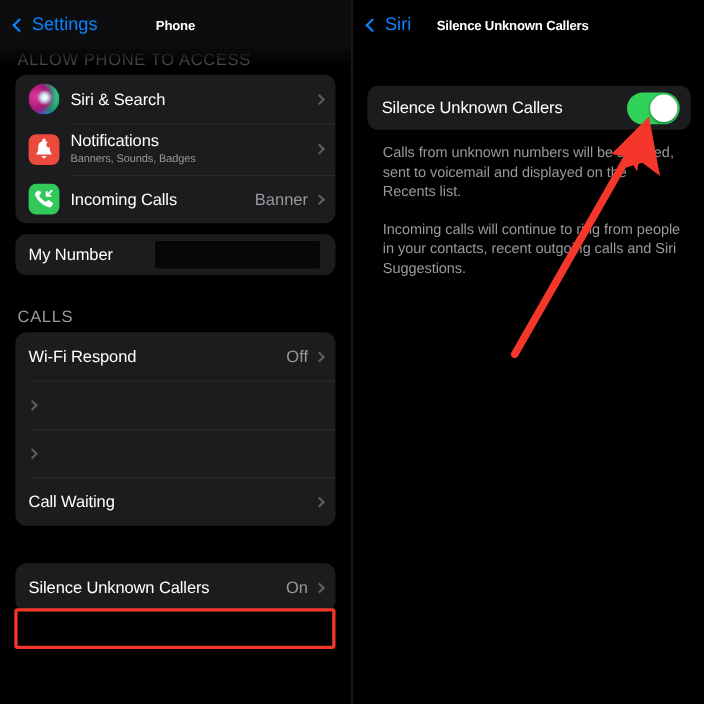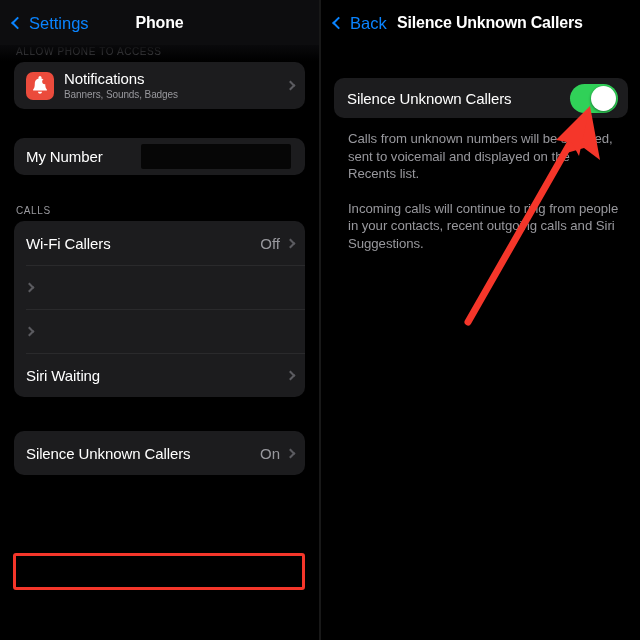--- a/index.html
+++ b/index.html
@@ -48,40 +48,40 @@
     border-bottom: 2.6px solid #0a84ff;
     transform: rotate(45deg);
     margin-right: 7px;
     margin-top: 0px;
   }
   .nav-title {
     position: absolute;
     width: 100%;
     text-align: center;
     color: #fff;
-    font-size: 16px;
+    font-size: 12px;
     font-weight: bold;
     top: 50%;
     transform: translateY(-50%);
     letter-spacing: -0.2px;
   }
   #right-panel .nav-title { text-align: left; left: 76px; width: auto; }
 
   
   .nav-fade {
     position: absolute; left: 0; right: 0; top: 45px; height: 16px;
     background: linear-gradient(to bottom, rgba(10,10,12,0.97), rgba(0,0,0,0));
     pointer-events: none;
     z-index: 5;
   }
 
   
   .group-header {
     color: #9a9a9f;
-    font-size: 10px;
+    font-size: 15px;
     letter-spacing: 0.6px;
     padding: 0 0 5px 16px;
     text-transform: uppercase;
   }
   .group-header.clipped { opacity: 0.55; }
 
   .card {
     background: #1c1c1e;
     border-radius: 10px;
     margin: 0 14px;
@@ -233,62 +233,78 @@
       </div>
       <div class="nav-title">Phone</div>
     </div>
 
     <div style="position:relative;">
       <div class="nav-fade" style="top:0;"></div>
 
       <div class="group-header clipped" style="padding-top:1px;">ALLOW PHONE TO ACCESS</div>
       <div class="card">
 
+        <div class="row with-icon">
+          <span class="app-icon icon-siri"></span>
+          <span class="row-label">Siri &amp; Search</span>
+          <span class="chev-right"></span>
+        </div>
 
         <div class="row with-icon" style="min-height:47px;align-items:center;">
           <span class="app-icon icon-red">
             <svg class="glyph" viewBox="0 0 28 28">
               <path d="M14 6.2c-3.1 0-5.2 2.3-5.2 5.4 0 3.6-.7 4.9-1.6 5.8-.4.4-.1 1.1.5 1.1h12.6c.6 0 .9-.7.5-1.1-.9-.9-1.6-2.2-1.6-5.8 0-3.1-2.1-5.4-5.2-5.4z" fill="#fff"></path>
               <circle cx="14" cy="5.4" r="1.5" fill="#fff"></circle>
               <path d="M11.9 19.8c.2 1.2 1.1 2 2.1 2s1.9-.8 2.1-2z" fill="#fff"></path>
               <circle cx="18.8" cy="9.6" r="2.6" fill="#eb4b3c"></circle>
             </svg>
           </span>
           <span class="row-label tall">
             <span>Notifications</span>
             <span class="row-sub">Banners, Sounds, Badges</span>
           </span>
           <span class="chev-right"></span>
         </div>
 
-
-      </div>
-
-      <div class="card" style="margin-top:29px;">
+        <div class="row with-icon">
+          <span class="app-icon icon-green">
+            <svg class="glyph" viewBox="0 0 28 28">
+              <path d="M9.2 6.4c-.6-.3-1.3-.1-1.7.4L6.3 8.5c-.5.7-.6 1.6-.2 2.4 1.2 2.6 3 4.9 5.2 6.7 2.1 1.8 4.6 3.1 7.2 3.9.8.2 1.7-.1 2.2-.8l1.2-1.7c.4-.6.3-1.3-.2-1.7l-2.9-2.2c-.5-.4-1.2-.3-1.6.1l-1.2 1.2c-.2.2-.5.2-.7.1-1.2-.7-2.3-1.5-3.3-2.5-.9-.9-1.7-2-2.3-3.1-.1-.2-.1-.5.1-.7l1.3-1.2c.4-.4.5-1.1.1-1.6z" fill="#fff"></path>
+              <path d="M21 6.3l-4.6 4.6M16.4 7.4v3.6h3.6" fill="none" stroke="#fff" stroke-width="1.7" stroke-linecap="round" stroke-linejoin="round"></path>
+            </svg>
+          </span>
+          <span class="row-label">Incoming Calls</span>
+          <span class="row-value">Banner</span>
+          <span class="chev-right"></span>
+        </div>
+
+      </div>
+
+      <div class="card" style="margin-top:10px;">
         <div class="row" style="min-height:37px;">
           <span class="row-label" style="flex:none;">My Number</span>
           <span class="redact-bar" style="margin-left:38px;"></span>
         </div>
       </div>
 
       <div class="group-header" style="margin-top:30px;">CALLS</div>
       <div class="card">
         <div class="row">
-          <span class="row-label">Wi-Fi Callers</span>
+          <span class="row-label">Wi-Fi Respond</span>
           <span class="row-value">Off</span>
           <span class="chev-right"></span>
         </div>
         <div class="row">
           <span class="chev-right"></span>
         </div>
         <div class="row">
           <span class="chev-right"></span>
         </div>
         <div class="row">
-          <span class="row-label">Siri Waiting</span>
+          <span class="row-label">Call Waiting</span>
           <span class="chev-right"></span>
         </div>
       </div>
 
       <div class="card" style="margin-top:34px;">
         <div class="row">
           <span class="row-label">Silence Unknown Callers</span>
           <span class="row-value">On</span>
           <span class="chev-right"></span>
         </div>
@@ -297,21 +313,21 @@
     </div>
   </div>
 
   <div id="panel-divider"></div>
 
   <div class="panel" id="right-panel">
 
     <div class="navbar" style="background:#000;">
       <div class="nav-back">
         <span class="chev-left"></span>
-        <span>Back</span>
+        <span>Siri</span>
       </div>
       <div class="nav-title">Silence Unknown Callers</div>
     </div>
 
     <div class="toggle-card">
       <span class="toggle-label">Silence Unknown Callers</span>
       <span class="switch">
         <span class="knob"></span>
       </span>
     </div>

